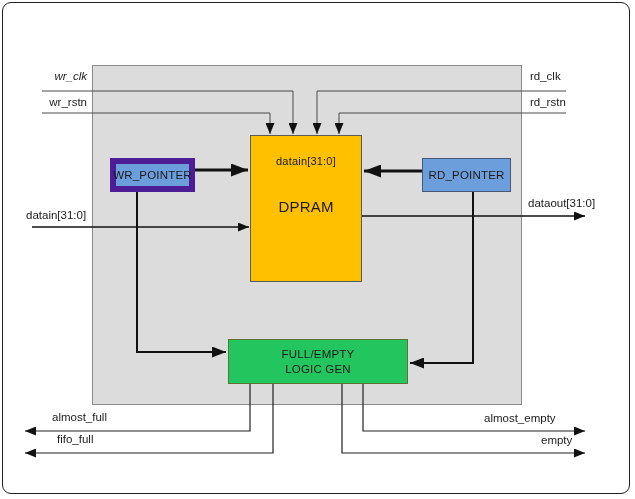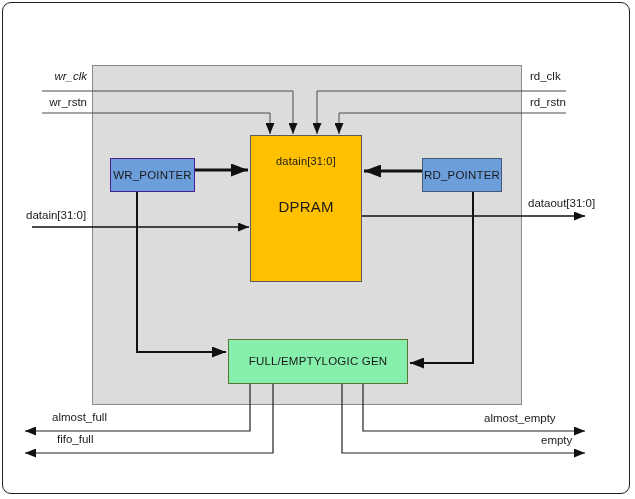--- a/index.html
+++ b/index.html
@@ -5,27 +5,27 @@
   html,body{margin:0;padding:0;background:#ffffff;}
   .stage{position:relative;width:635px;height:499px;background:#ffffff;
          font-family:"Liberation Sans",sans-serif;color:#1a1a1a;overflow:hidden;}
   .frame{position:absolute;left:2px;top:2px;width:628px;height:492px;
          border:1.5px solid #1f1f1f;border-radius:9px;box-sizing:border-box;}
   .panel{position:absolute;left:92px;top:65px;width:430px;height:340px;
          background:#DCDCDC;border:1px solid #8a8a8a;box-sizing:border-box;}
   svg.wires{position:absolute;left:0;top:0;width:635px;height:499px;pointer-events:none;}
   .block{position:absolute;box-sizing:border-box;display:flex;align-items:center;
          justify-content:center;font-size:11.5px;letter-spacing:.2px;}
-  .wrptr{left:110px;top:158px;width:85px;height:34px;background:#6D9EDC;border:1px solid #4c1d95;}
-  .rdptr{left:422px;top:158px;width:80px;height:34px;background:#6D9EDC;border:1px solid #44597a;}
+  .wrptr{left:110px;top:158px;width:85px;height:34px;background:#6D9EDC;border:6px solid #4c1d95;}
+  .rdptr{left:422px;top:158px;width:89px;height:34px;background:#6D9EDC;border:1px solid #44597a;}
   .dpram{left:250px;top:135px;width:112px;height:147px;background:#FFC000;border:1px solid #5a5a5a;}
   .dpram-port{position:absolute;left:0;top:19px;width:100%;text-align:center;font-size:11px;}
   .dpram-name{position:absolute;left:0;top:62px;width:100%;text-align:center;font-size:15px;}
-  .logic{left:228px;top:339px;width:180px;height:45px;background:#86efac;
-         border:1px solid #5c7233;flex-direction:row;line-height:15px;font-size:11.5px;}
+  .logic{left:228px;top:339px;width:180px;height:45px;background:#22c55e;
+         border:1px solid #5c7233;flex-direction:column;line-height:15px;font-size:11.5px;}
   .lbl{position:absolute;font-size:11.5px;line-height:13px;white-space:nowrap;}
   .r{text-align:right;}
 </style>
 </head>
 <body>
 
 <div class="stage">
   <div class="frame"></div>
   <div class="panel"></div>
 

